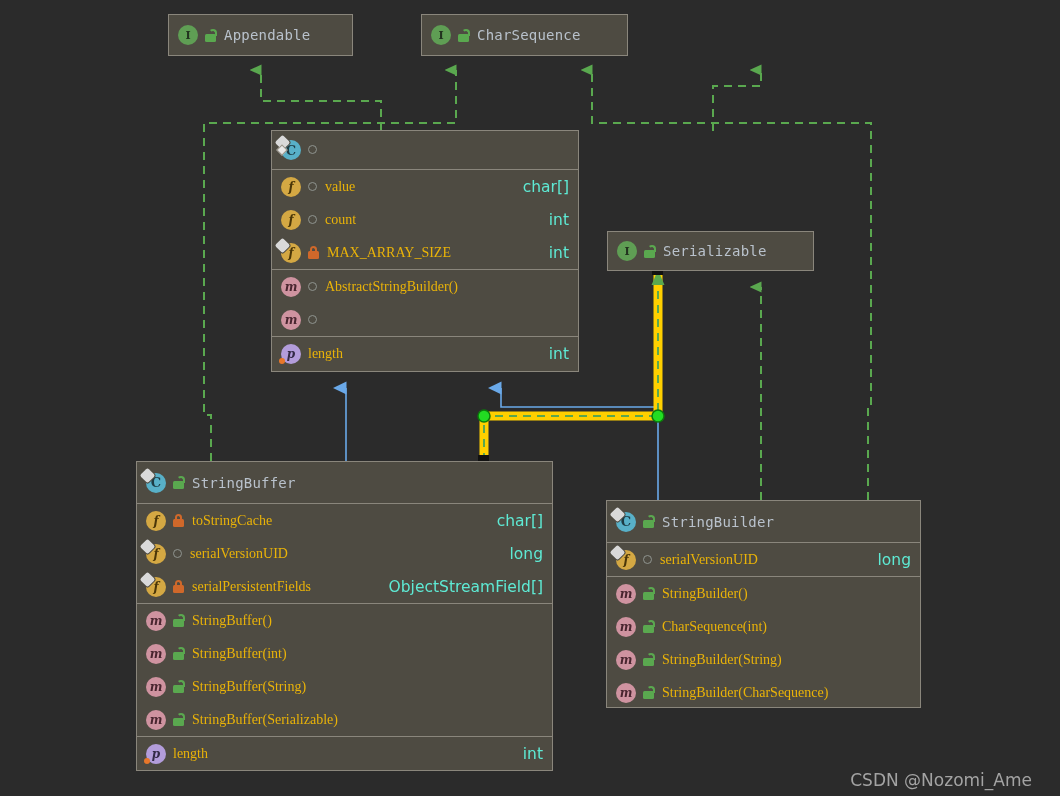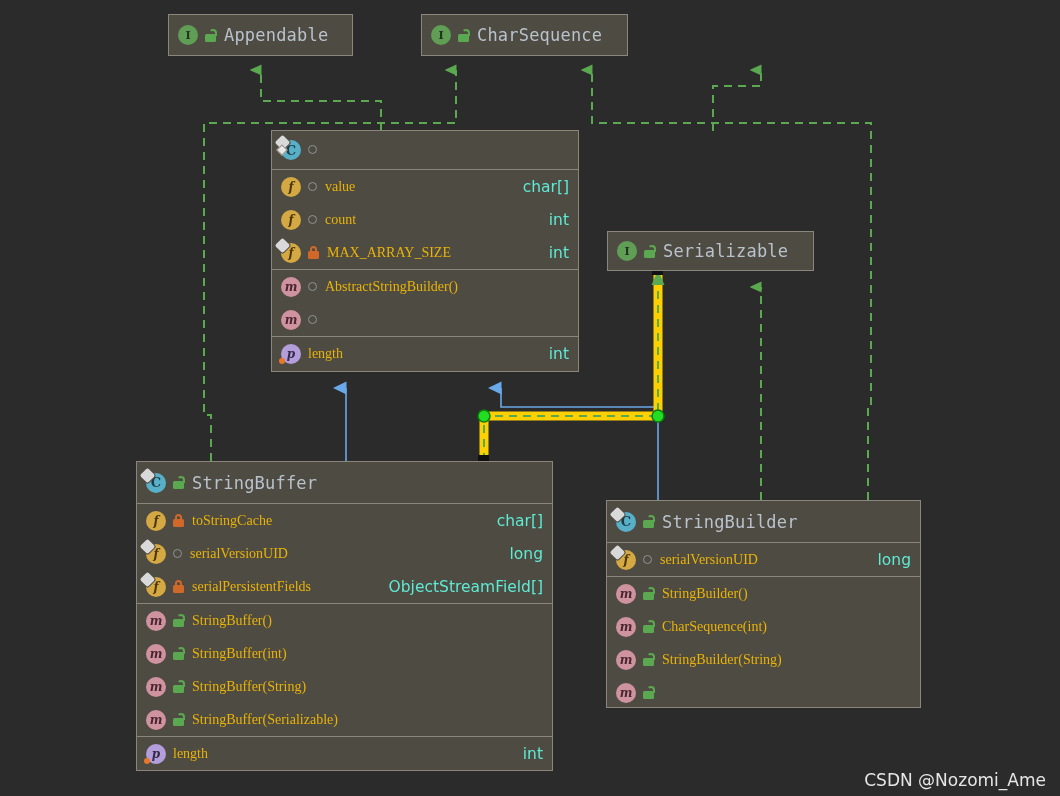--- a/index.html
+++ b/index.html
@@ -39,21 +39,21 @@
   }
   .row .ty{
     color:#5eead4;
     font-size:15.5px;
     margin-left:auto;
     padding-left:12px;
   }
   .title-row{height:38px;}
   .title-row .nm{
     font-family:"DejaVu Sans Mono","Liberation Mono",monospace;
-    font-size:17px;color:#b9c2cc;letter-spacing:.2px;
+    font-size:14px;color:#b9c2cc;letter-spacing:.2px;
   }
   .title-plain .nm{font-family:"DejaVu Sans","Liberation Sans",sans-serif;}
 
   
   .ic{position:relative;flex:0 0 auto;margin-right:7px;display:inline-block;}
 
   .disc{
     width:20px;height:20px;border-radius:50%;
     display:flex;align-items:center;justify-content:center;
     font-family:"DejaVu Serif","Liberation Serif",serif;
@@ -110,22 +110,22 @@
     box-sizing:border-box;
   }
   .vis.priv{color:#d0682a;}
   .vis.priv i{background:#d0682a;}
   .vis.pub{color:#5aa84f;}
   .vis.pub b{left:4px;width:8px;border-left-color:transparent;}
   .vis.pub i{background:#5aa84f;}
 
   
   #watermark{
-    position:absolute;right:14px;bottom:6px;
-    color:#e5e5e5;font-size:17px;
+    position:absolute;right:28px;bottom:6px;
+    color:#a3a3a3;font-size:17px;
     font-family:"DejaVu Sans","Liberation Sans",sans-serif;
     z-index:9;
   }
 </style>
 </head>
 <body>
 
 <div id="canvas">
 
   <svg class="wires" viewBox="0 0 1060 796">
@@ -429,19 +429,20 @@
         <span class="nm">StringBuilder(String)</span>
       </div>
       <div class="row">
         <span class="ic">
             <span class="disc m">m</span>
           </span>
         <span class="vis lock pub">
             <b></b>
             <i></i>
           </span>
+        <span class="nm">StringBuilder(CharSequence)</span>
       </div>
     </div>
   </div>
 
   <div id="watermark">CSDN @Nozomi_Ame</div>
 
 </div>
 
 </body></html>

